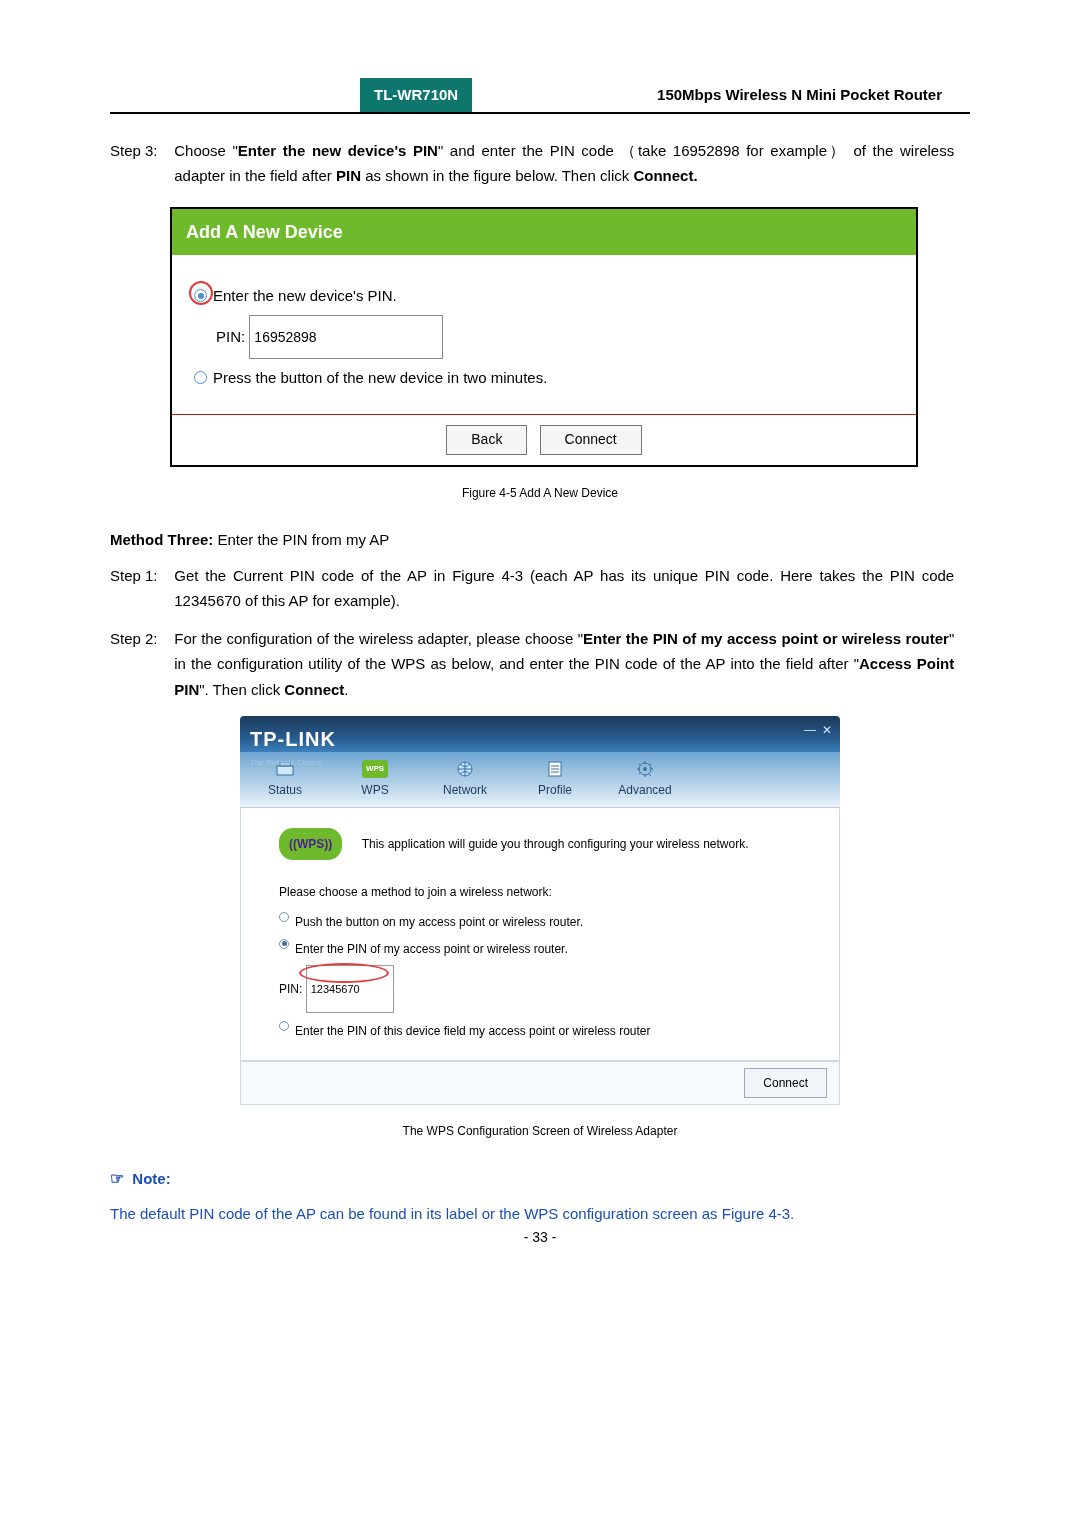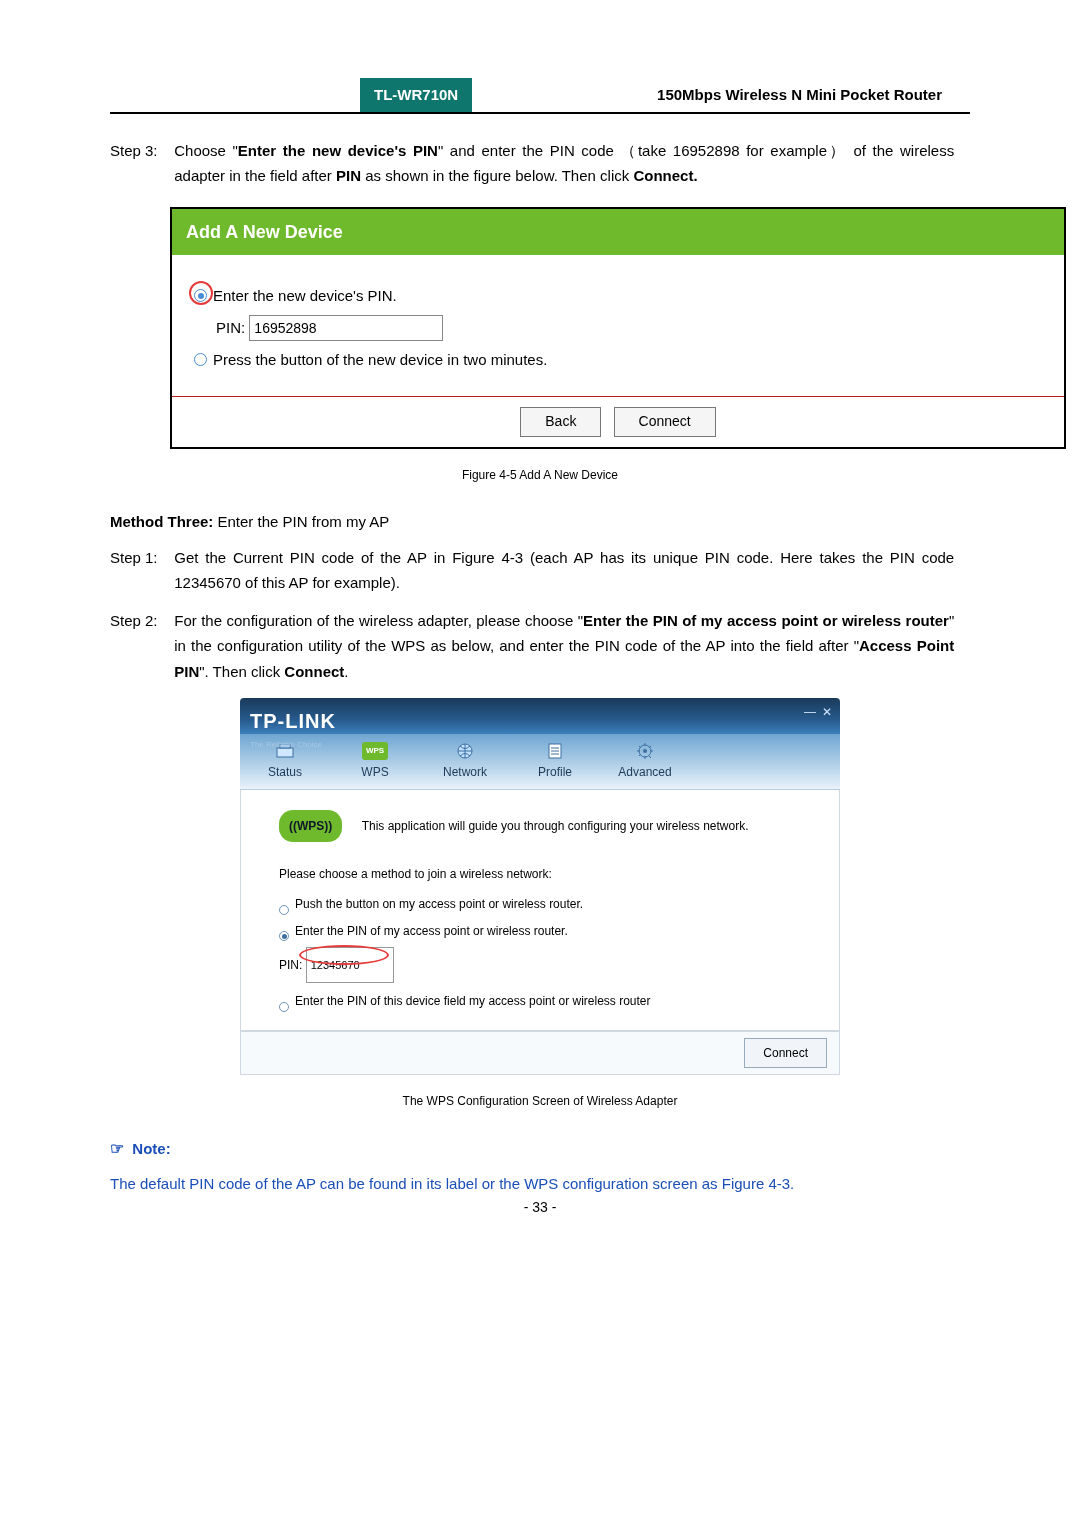--- a/index.html
+++ b/index.html
@@ -37,21 +37,21 @@
   .step-body {
     display:inline-block;
     width: 780px;
     text-align: justify;
     vertical-align: top;
   }
   .bold { font-weight: bold; }
   .figure-box {
     border: 2px solid #000;
     margin: 18px 0 12px 60px;
-    width: 896px;
+    width: 748px;
     background: #fff;
   }
   .fig-titlebar {
     background: #6fb92c;
     color: #fff;
     font-weight: bold;
     font-size: 18px;
     padding: 8px 14px;
   }
   .fig-body {
@@ -67,21 +67,21 @@
   .radio-sel .radio-inner {
     width: 6px; height:6px; background: #4a8ed8; border-radius: 50%;
   }
   .circle-mark {
     position:absolute;
     margin-left:-5px; margin-top:-5px;
     width: 24px; height: 24px; border: 2px solid #e63b3b; border-radius: 50%;
   }
   .pin-row { margin-left: 22px; margin-bottom: 6px;}
   .pin-input {
-    width: 194px; border:1px solid #888; padding:4px 4px; font-size:14px;
+    width: 194px; border:1px solid #888; padding:13px 4px; font-size:14px;
   }
   .fig-btnrow {
     border-top: 1px solid #b91c1c;
     text-align:center; padding: 10px 0;
   }
   .fig-btn {
     display:inline-block;
     border: 1px solid #777;
     background: #f5f5f5;
     padding: 2px 24px;
@@ -123,39 +123,39 @@
     border-top: none;
     padding: 20px 18px 12px 38px;
     font-size: 12px;
     background: #fff;
     text-align: left;
     min-height: 200px;
   }
   .wps-badge {
     display:inline-block;
     background: #6fb92c;
-    color:#0f172a;
+    color:#4c1d95;
     font-weight: bold;
     border-radius: 14px;
     padding: 6px 10px;
     font-size: 12px;
   }
   .guide-text { display:inline-block; margin-left: 16px; vertical-align:middle;}
   .main-radios { margin-top: 22px; }
-  .main-radios .row { margin: 6px 0; display:flex; align-items:flex-end; gap:6px;}
+  .main-radios .row { margin: 6px 0; display:flex; align-items:flex-start; gap:6px;}
   .small-radio {
     width:10px; height:10px; border:1px solid #7094b8; border-radius:50%;
     display:inline-flex; align-items:center; justify-content:center;
   }
   .small-radio.sel::after{
     content:''; width:5px; height:5px; background:#3d6fa1; border-radius:50%;
   }
   .pin2-row { margin: 4px 0 8px 0; }
   .pin2-input {
-    width:88px; border:1px solid #999; font-size:11px; padding:11px 4px;
+    width:88px; border:1px solid #999; font-size:11px; padding:17px 4px;
   }
   .red-oval {
     position:absolute; border:2px solid #e63b3b; border-radius:50%;
     width: 90px; height: 20px;
   }
   .bottom-bar {
     border: 1px solid #cfd8e0;
     border-top: 1px solid #cfd8e0;
     text-align: right;
     padding: 6px 12px;

